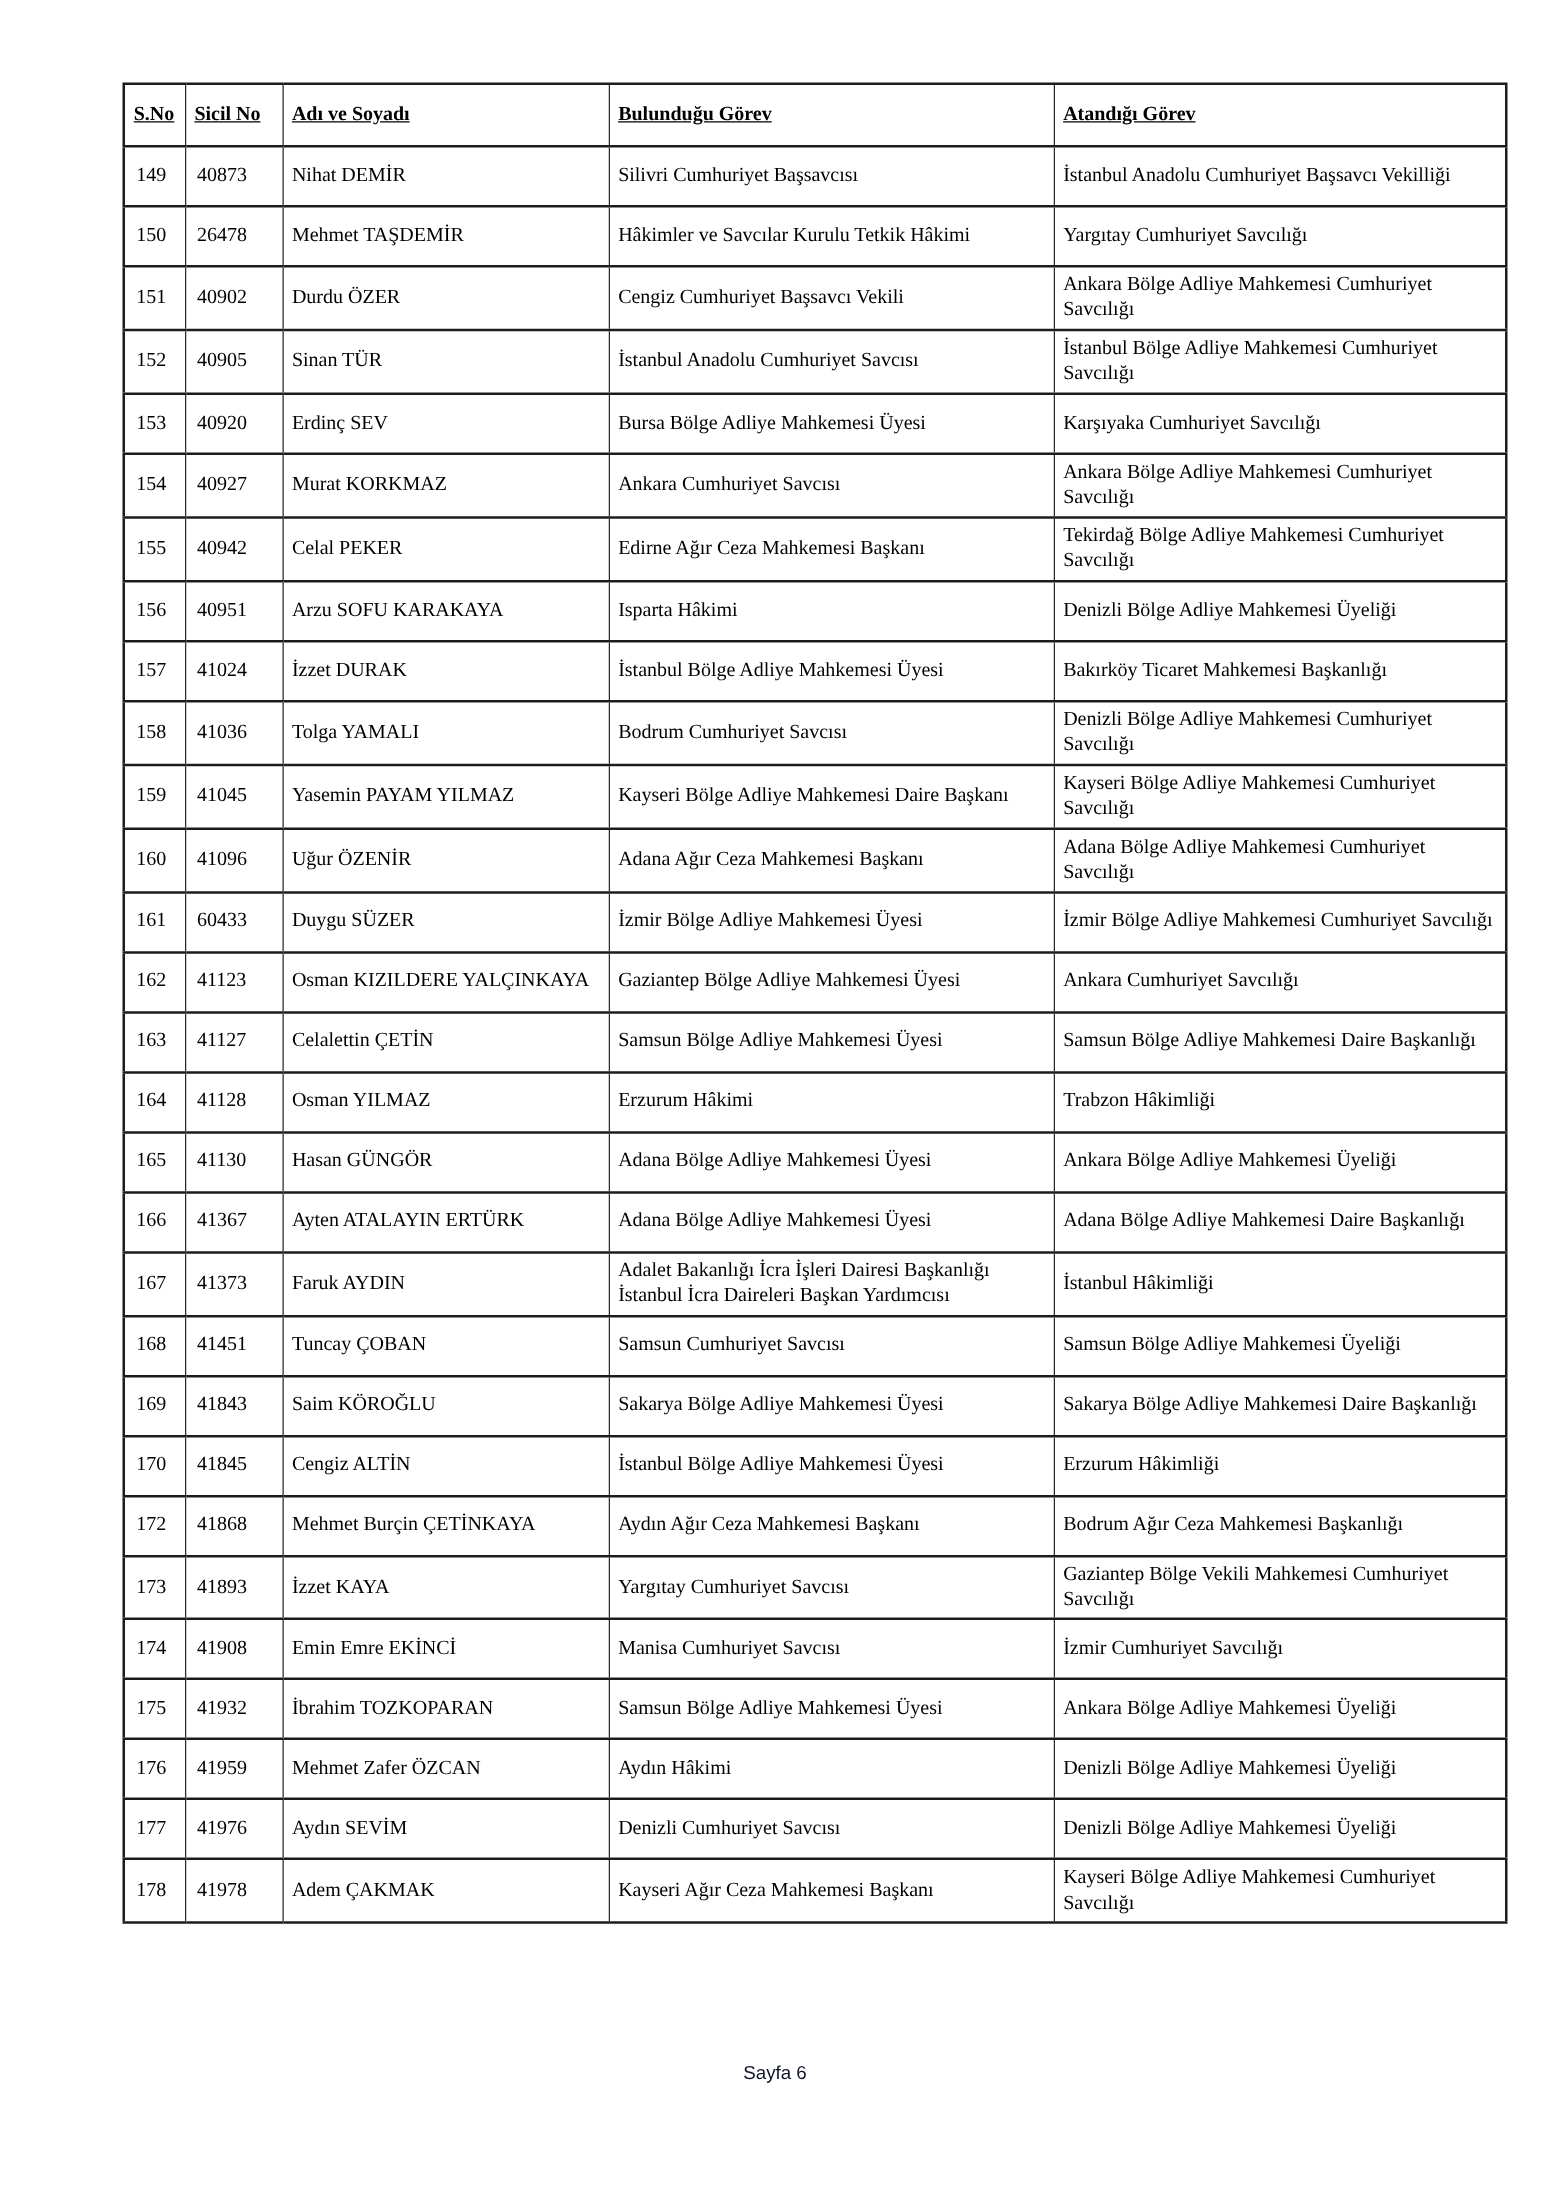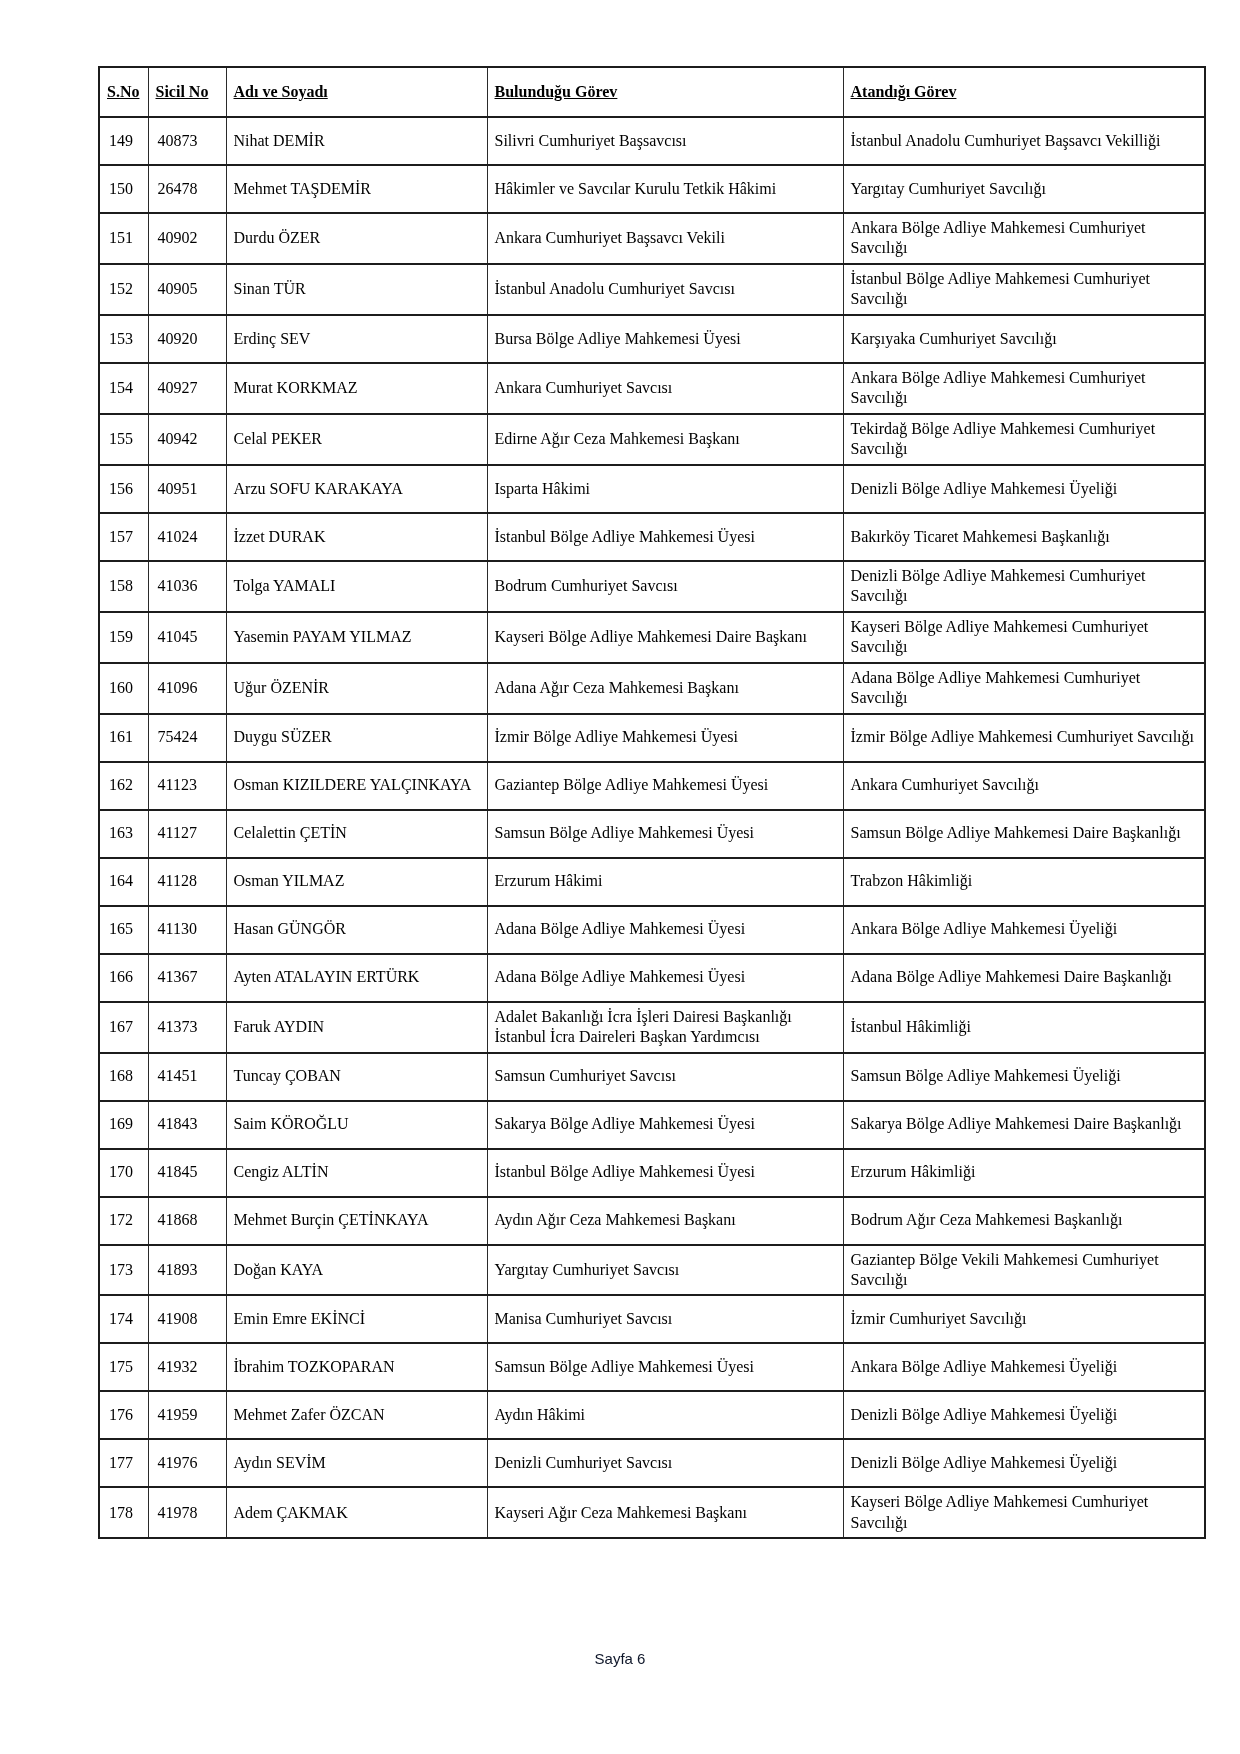--- a/index.html
+++ b/index.html
@@ -98,21 +98,21 @@
       <td class="num">26478</td>
       <td>Mehmet TAŞDEMİR</td>
       <td>Hâkimler ve Savcılar Kurulu Tetkik Hâkimi</td>
       <td>Yargıtay Cumhuriyet Savcılığı</td>
     </tr>
 
     <tr>
       <td class="num">151</td>
       <td class="num">40902</td>
       <td>Durdu ÖZER</td>
-      <td>Ankara Cumhuriyet Başsavcı Vekili</td>
+      <td>Cengiz Cumhuriyet Başsavcı Vekili</td>
       <td>Ankara Bölge Adliye Mahkemesi Cumhuriyet Savcılığı</td>
     </tr>
 
     <tr>
       <td class="num">152</td>
       <td class="num">40905</td>
       <td>Sinan TÜR</td>
       <td>İstanbul Anadolu Cumhuriyet Savcısı</td>
       <td>İstanbul Bölge Adliye Mahkemesi Cumhuriyet Savcılığı</td>
     </tr>
@@ -176,21 +176,21 @@
     <tr>
       <td class="num">160</td>
       <td class="num">41096</td>
       <td>Uğur ÖZENİR</td>
       <td>Adana Ağır Ceza Mahkemesi Başkanı</td>
       <td>Adana Bölge Adliye Mahkemesi Cumhuriyet Savcılığı</td>
     </tr>
 
     <tr>
       <td class="num">161</td>
-      <td class="num">75424</td>
+      <td class="num">60433</td>
       <td>Duygu SÜZER</td>
       <td>İzmir Bölge Adliye Mahkemesi Üyesi</td>
       <td>İzmir Bölge Adliye Mahkemesi Cumhuriyet Savcılığı</td>
     </tr>
 
     <tr>
       <td class="num">162</td>
       <td class="num">41123</td>
       <td>Osman KIZILDERE YALÇINKAYA</td>
       <td>Gaziantep Bölge Adliye Mahkemesi Üyesi</td>
@@ -267,21 +267,21 @@
       <td class="num">172</td>
       <td class="num">41868</td>
       <td>Mehmet Burçin ÇETİNKAYA</td>
       <td>Aydın Ağır Ceza Mahkemesi Başkanı</td>
       <td>Bodrum Ağır Ceza Mahkemesi Başkanlığı</td>
     </tr>
 
     <tr>
       <td class="num">173</td>
       <td class="num">41893</td>
-      <td>Doğan KAYA</td>
+      <td>İzzet KAYA</td>
       <td>Yargıtay Cumhuriyet Savcısı</td>
       <td>Gaziantep Bölge Vekili Mahkemesi Cumhuriyet Savcılığı</td>
     </tr>
 
     <tr>
       <td class="num">174</td>
       <td class="num">41908</td>
       <td>Emin Emre EKİNCİ</td>
       <td>Manisa Cumhuriyet Savcısı</td>
       <td>İzmir Cumhuriyet Savcılığı</td>

